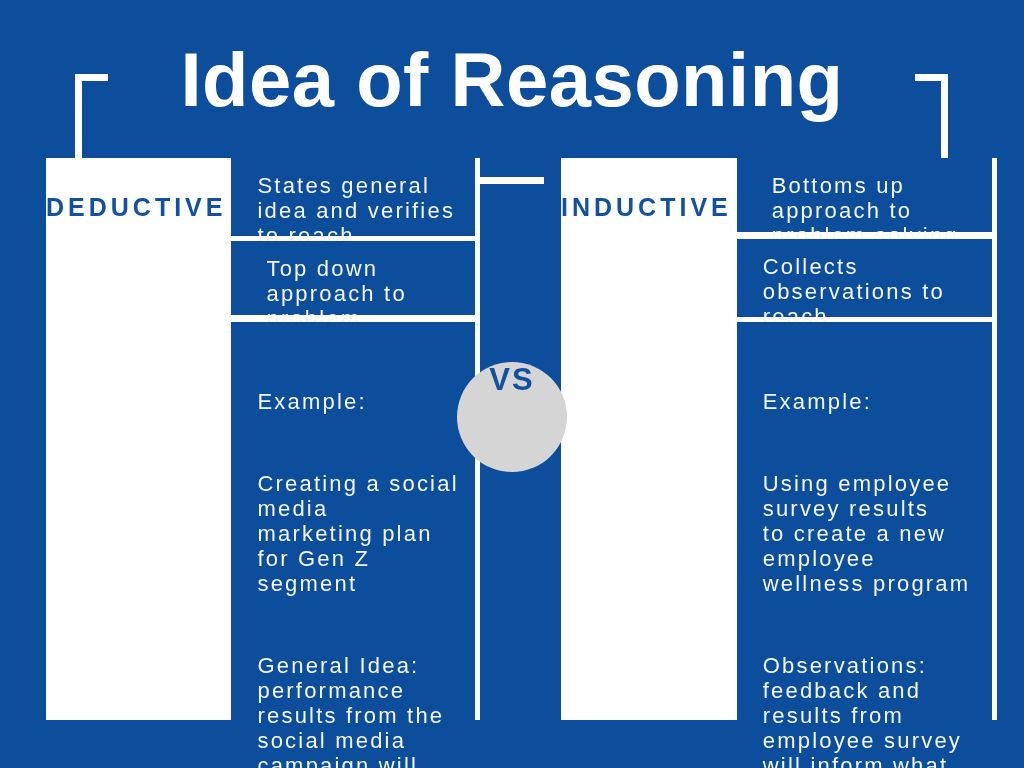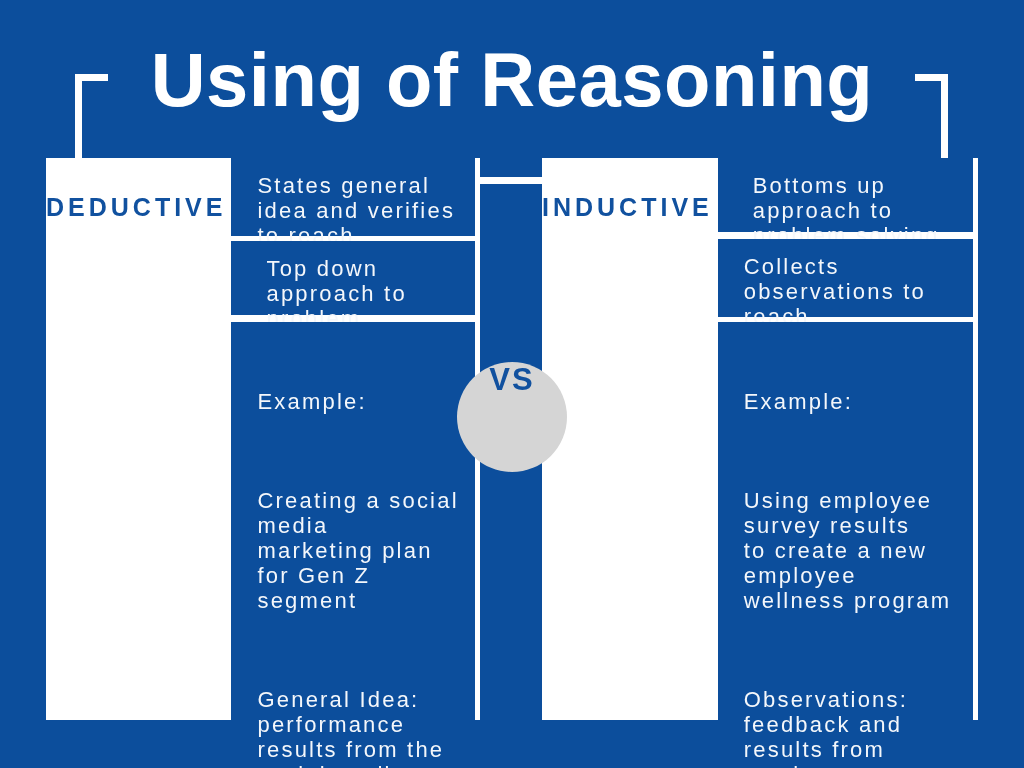--- a/index.html
+++ b/index.html
@@ -52,21 +52,21 @@
   
   .card {
     position: absolute;
     top: 158px;
     height: 562px;
     background: #FFFFFF;
     display: flex;
     flex-direction: row;
   }
   .card-left  { left: 46px;  width: 434px; }
-  .card-right { left: 542px; width: 436px; }
+  .card-right { left: 561px; width: 436px; }
 
   .card-header {
     height: 98px;
     flex: 0 0 98px;
     display: flex;
     align-items: center;
     justify-content: center;
     color: #11519F;
     font-size: 25px;
     font-weight: bold;
@@ -86,21 +86,21 @@
     font-size: 22px;
     letter-spacing: 2.2px;
     line-height: 25px;
     white-space: pre-wrap;
     padding: 15px 14px 0 26px;
   }
   .row-point-1 { flex: 0 0 78px; height: 78px; margin-bottom: 5px; }
   .row-point-2 { flex: 0 0 74px; height: 74px; margin-bottom: 7px; padding-left: 35px; }
   .row-example { flex: 1; padding-top: 17px; }
   .row-example p { margin: 0; }
-  .row-example p + p { margin-top: 24px; }
+  .row-example p + p { margin-top: 7px; }
 
   
   .vs-circle {
     position: absolute;
     left: 457px;
     top: 362px;
     width: 110px;
     height: 110px;
     border-radius: 50%;
     background: #D5D5D5;
@@ -115,21 +115,21 @@
   }
 </style>
 </head>
 <body>
 
 <div class="canvas">
 
   <div class="bracket bracket-left"></div>
   <div class="bracket bracket-right"></div>
 
-  <h1 class="title">Using of Reasoning</h1>
+  <h1 class="title">Idea of Reasoning</h1>
 
   <div class="bridge"></div>
 
   <section class="card card-left">
     <header class="card-header">DEDUCTIVE</header>
     <div class="card-body">
       <div class="row row-point-1">States general idea and verifies
 to reach conclusion</div>
       <div class="row row-point-2">Top down approach to problem
 solving</div>

